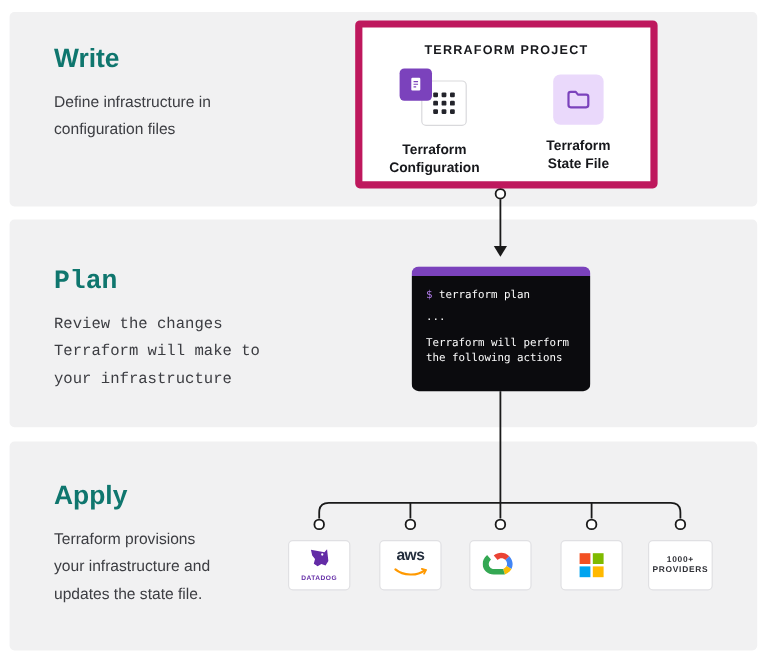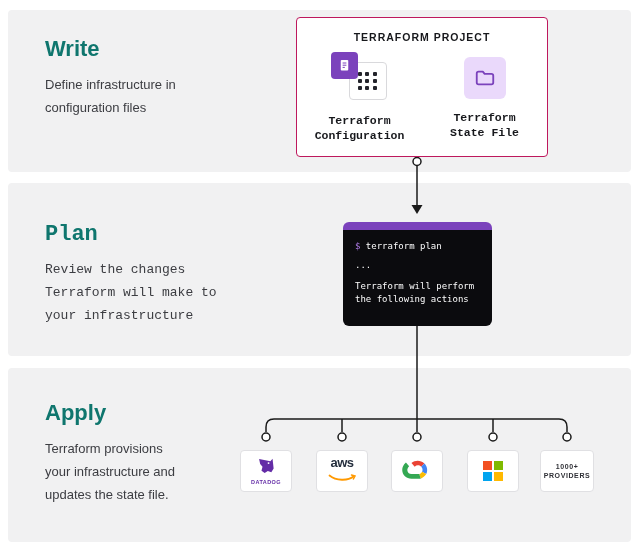--- a/index.html
+++ b/index.html
@@ -10,30 +10,30 @@
   #band-plan{top:183px;height:173px;}
   #band-apply{top:368px;height:174px;}
 
   .section-text{position:absolute;left:45px;width:200px;}
   #text-write{top:36px;}
   #text-plan{top:222px;font-family:Liberation Mono, monospace;}
   #text-apply{top:400px;}
   .section-title{font-size:22px;font-weight:700;color:#0f766e;margin:0 0 11px 0;}
   .section-desc{font-size:13px;color:#3c3d42;line-height:23px;white-space:pre-line;}
 
-  .project-box{position:absolute;left:296px;top:17px;width:252px;height:140px;background:#fff;border:1px solid #be185d;border-radius:4px;box-sizing:border-box;}
+  .project-box{position:absolute;left:296px;top:17px;width:252px;height:140px;background:#fff;border:6px solid #be185d;border-radius:4px;box-sizing:border-box;}
   .project-title{margin-top:13px;text-align:center;font-size:10.5px;font-weight:700;letter-spacing:1px;color:#17181c;}
   .project-items{display:flex;margin-top:9px;}
   .project-item{flex:1;display:flex;flex-direction:column;align-items:center;}
   .config-icon{position:relative;width:58px;height:50px;}
   .dots-box{position:absolute;left:18px;top:10px;width:38px;height:38px;background:#fff;border:1px solid #d9d9dc;border-radius:4px;display:grid;grid-template-columns:repeat(3,1fr);place-items:center;padding:7px;box-sizing:border-box;}
   .dot{width:4px;height:4px;border-radius:1px;background:#23242b;}
   .doc-square{position:absolute;left:0;top:0;width:27px;height:27px;background:#7b42bc;border-radius:4px;display:flex;align-items:center;justify-content:center;}
   .state-icon{width:42px;height:42px;background:#ead9fb;border-radius:6px;display:flex;align-items:center;justify-content:center;margin-top:5px;}
-  .item-label{margin-top:11px;font-size:11.5px;font-weight:700;text-align:center;line-height:15px;white-space:pre-line;color:#17181c;font-family:Liberation Mono, monospace;}
+  .item-label{margin-top:11px;font-size:11.5px;font-weight:700;text-align:center;line-height:15px;white-space:pre-line;color:#17181c;}
 
   .terminal{position:absolute;left:343px;top:222px;width:149px;height:104px;border-radius:6px;overflow:hidden;}
   .terminal-bar{height:8px;background:#7b42bc;}
   .terminal-body{height:120px;background:#0b0b0e;padding:11px 12px;box-sizing:border-box;font-family:"DejaVu Sans Mono",monospace;font-size:9px;color:#fdfdfd;}
   .terminal-prompt{color:#b07ce8;}
   .terminal-ellipsis{margin-top:9px;}
   .terminal-output{margin-top:10px;white-space:pre-line;line-height:13px;}
 
   .connector-svg{position:absolute;left:0;top:0;pointer-events:none;}
 

